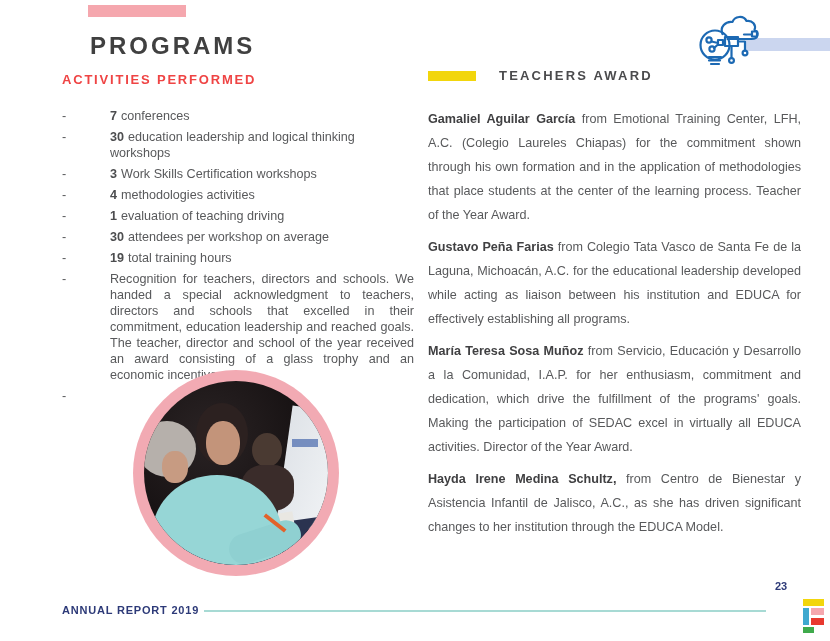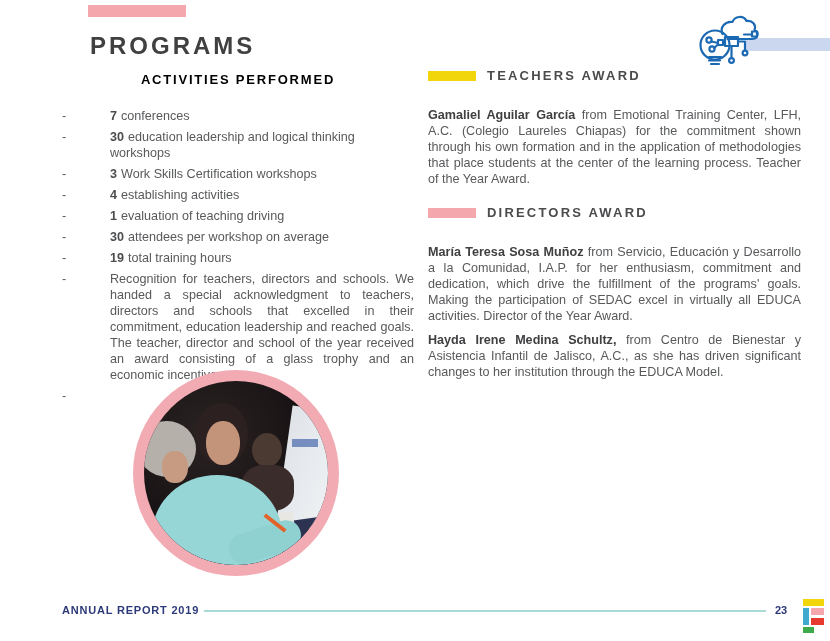--- a/index.html
+++ b/index.html
@@ -12,35 +12,35 @@
   .page-title{
     position:absolute;left:74px;top:16px;margin:16px;
     font-size:24px;font-weight:bold;letter-spacing:3px;color:#404040;
   }
   .lavender-bar{position:absolute;left:746px;top:38px;width:84px;height:13px;background:#cbd6ef;}
   .tech-icon{position:absolute;left:698px;top:10px;width:64px;height:62px;}
   
   .left-col{position:absolute;left:62px;top:72px;width:352px;}
   .right-col{position:absolute;left:428px;top:68px;width:373px;}
   .col-heading-blue{
-    margin:0 0 21px 0;font-size:13px;font-weight:bold;letter-spacing:1.8px;color:#000000;text-align:center;
+    margin:0 0 21px 0;font-size:13px;font-weight:bold;letter-spacing:1.8px;color:#ef4444;
   }
   .award-heading-row{display:flex;align-items:center;margin:0 0 24px 0;height:15px;}
   .award-swatch{width:48px;height:10px;margin-right:11px;flex:0 0 auto;}
   .swatch-yellow{background:#f2d60c;}
   .swatch-pink{background:#f5a7ae;}
-  .award-heading{margin:0;font-size:13px;font-weight:bold;letter-spacing:2.2px;color:#4b4b4d;text-align:center;}
+  .award-heading{margin:12px;font-size:13px;font-weight:bold;letter-spacing:2.2px;color:#4b4b4d;text-align:center;}
   
   .li{display:flex;margin:0 0 5px 0;font-size:12.6px;line-height:16px;}
   .li .dash{flex:0 0 17px;}
   .li .num{font-weight:bold;color:#4c4d4f;margin-right:4px;}
   .li .li-text{flex:1;margin-left:31px;}
   .li .para{text-align:justify;}
   .lone-dash{font-size:12.6px;line-height:16px;margin-top:3px;}
-  .entry{margin:0 0 8px 0;font-size:12.6px;line-height:16px;text-align:justify;}
+  .entry{margin:0 0 8px 0;font-size:12.6px;line-height:24px;text-align:justify;}
   .entry b{color:#404042;}
   
   .photo-ring{
     position:absolute;left:133px;top:370px;width:206px;height:206px;border-radius:50%;
     background:#f2aab3;overflow:hidden;
   }
   .photo-inner{
     position:absolute;left:11px;top:11px;width:184px;height:184px;border-radius:50%;
     background:radial-gradient(circle at 35% 30%, #2a2324 0%, #171213 55%, #060505 100%);
     overflow:hidden;
@@ -55,21 +55,21 @@
   .ph-head1{left:52px;top:22px;width:52px;height:62px;border-radius:50%;background:#2c2120;}
   .ph-face1{left:62px;top:40px;width:34px;height:44px;border-radius:48%;background:#c3947a;}
   .ph-elder-hair{left:-6px;top:40px;width:58px;height:56px;border-radius:50%;background:#b6b0ab;}
   .ph-elder-face{left:18px;top:70px;width:26px;height:32px;border-radius:46%;background:#c79b82;}
   .ph-head3{left:108px;top:52px;width:30px;height:34px;border-radius:50%;background:#4a3a32;}
   .ph-body3{left:98px;top:84px;width:52px;height:46px;border-radius:40%;background:#3a2c2a;}
   .ph-pen{left:118px;bottom:40px;width:26px;height:4px;background:#e2622a;transform:rotate(38deg);}
   
   .footer-label{position:absolute;left:62px;top:604px;font-size:11px;font-weight:bold;letter-spacing:.8px;color:#2d3a78;}
   .footer-rule{position:absolute;left:204px;top:610px;width:562px;height:2px;background:#a7dad4;}
-  .footer-page{position:absolute;left:775px;top:604px;font-size:11px;font-weight:bold;color:#2d3a78;}
+  .footer-page{position:absolute;left:775px;top:580px;font-size:11px;font-weight:bold;color:#2d3a78;}
   .logo{position:absolute;left:803px;top:599px;width:21px;height:34px;}
   .logo div{position:absolute;}
   .logo .l-top{left:0;top:0;width:21px;height:7px;background:#f2d60c;}
   .logo .l-stem{left:0;top:9px;width:6px;height:17px;background:#3fa9cf;}
   .logo .l-mid{left:8px;top:9px;width:13px;height:7px;background:#f5a7ae;}
   .logo .l-low{left:8px;top:19px;width:13px;height:7px;background:#e8392f;}
   .logo .l-bot{left:0;top:28px;width:11px;height:6px;background:#3faa4c;}
 </style>
 </head>
 <body>
@@ -107,21 +107,21 @@
   <div class="li">
     <span class="dash">-</span>
     <div class="li-text"><span class="num">30</span><span>education leadership and logical thinking workshops</span></div>
   </div>
   <div class="li">
     <span class="dash">-</span>
     <div class="li-text"><span class="num">3</span><span>Work Skills Certification workshops</span></div>
   </div>
   <div class="li">
     <span class="dash">-</span>
-    <div class="li-text"><span class="num">4</span><span>establishing activities</span></div>
+    <div class="li-text"><span class="num">4</span><span>methodologies activities</span></div>
   </div>
   <div class="li">
     <span class="dash">-</span>
     <div class="li-text"><span class="num">1</span><span>evaluation of teaching driving</span></div>
   </div>
   <div class="li">
     <span class="dash">-</span>
     <div class="li-text"><span class="num">30</span><span>attendees per workshop on average</span></div>
   </div>
   <div class="li">
@@ -156,25 +156,22 @@
 </div>
 
 <section class="right-col">
 
   <div class="award-heading-row">
     <span class="award-swatch swatch-yellow"></span>
     <h2 class="award-heading">TEACHERS AWARD</h2>
   </div>
 
   <p class="entry"><b>Gamaliel Aguilar García</b><span> from Emotional Training Center, LFH, A.C. (Colegio Laureles Chiapas) for the commitment shown through his own formation and in the application of methodologies that place students at the center of the learning process. Teacher of the Year Award.</span></p>
+  <p class="entry"><b>Gustavo Peña Farias</b><span> from Colegio Tata Vasco de Santa Fe de la Laguna, Michoacán, A.C. for the educational leadership developed while acting as liaison between his institution and EDUCA for effectively establishing all programs.</span></p>
 
-  <div class="award-heading-row" style="margin-top:18px;">
-    <span class="award-swatch swatch-pink"></span>
-    <h2 class="award-heading">DIRECTORS AWARD</h2>
-  </div>
 
   <p class="entry"><b>María Teresa Sosa Muñoz</b><span> from Servicio, Educación y Desarrollo a la Comunidad, I.A.P. for her enthusiasm, commitment and dedication, which drive the fulfillment of the programs' goals. Making the participation of SEDAC excel in virtually all EDUCA activities. Director of the Year Award.</span></p>
   <p class="entry"><b>Hayda Irene Medina Schultz,</b><span> from Centro de Bienestar y Asistencia Infantil de Jalisco, A.C., as she has driven significant changes to her institution through the EDUCA Model.</span></p>
 
 </section>
 
 <div class="footer-label">ANNUAL REPORT 2019</div>
 <div class="footer-rule"></div>
 <div class="footer-page">23</div>
 <div class="logo">

